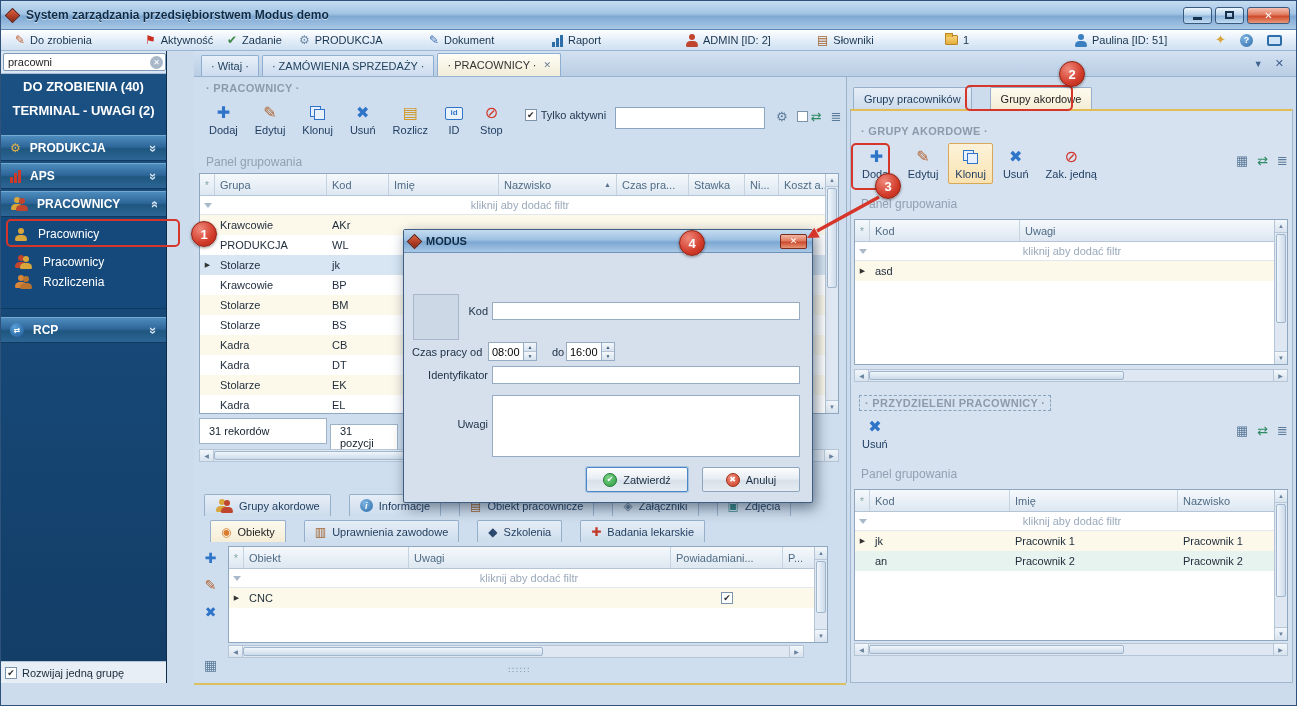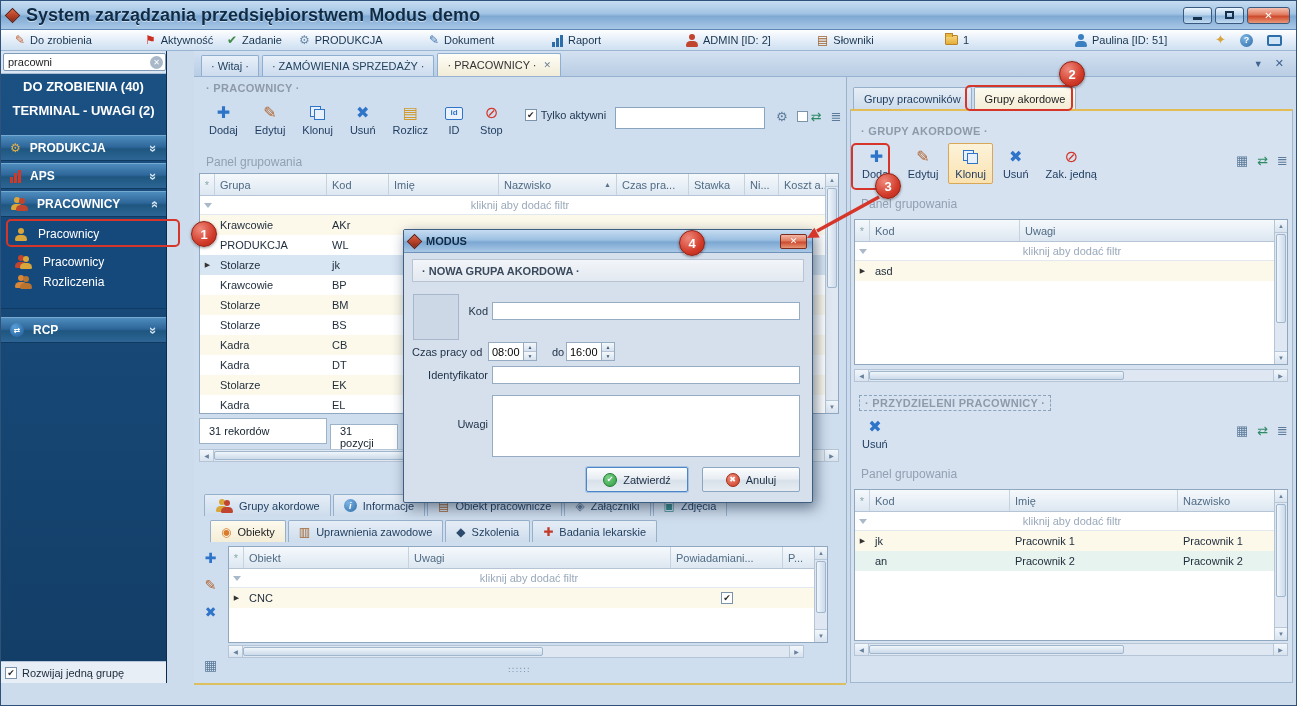--- a/index.html
+++ b/index.html
@@ -5,21 +5,21 @@
 *{margin:0;padding:0;box-sizing:border-box}
 html,body{background:#6b7b8c}
 #app{position:relative;width:1297px;height:706px;overflow:hidden;background:#cddcec;
   font-family:"Liberation Sans","DejaVu Sans",sans-serif;font-size:11px;color:#1c3550;border:1px solid #2f527a}
 
 
 .titlebar{position:absolute;left:0;top:0;right:0;height:29px;z-index:5;
   background:linear-gradient(#c6dcf1,#a2c4e4 45%,#7fa9d3 55%,#a9c8e6);
   border-bottom:1px solid #5d88b5;display:flex;align-items:center;padding:0 6px}
 .logo{width:11px;height:11px;background:linear-gradient(135deg,#e0603f,#8c2410);border:1px solid #641a0a;transform:rotate(45deg);flex:none}
-.apptitle{margin-left:8px;font-size:18px;font-weight:bold;color:#0e2a45;text-shadow:0 1px 0 rgba(255,255,255,.55)}
+.apptitle{margin-left:8px;font-size:12px;font-weight:bold;color:#0e2a45;text-shadow:0 1px 0 rgba(255,255,255,.55)}
 .wbtns{margin-left:auto;display:flex;gap:3px}
 .wbtn{width:29px;height:17px;border:1px solid #39597f;border-radius:3px;display:flex;align-items:center;justify-content:center;
   background:linear-gradient(#eef6fd,#b9d4ec 45%,#8fb6dc 55%,#c3dcf2);color:#17314d}
 .wbtn .minbar{width:9px;height:3px;background:#17314d;margin-top:7px}
 .wbtn .maxbox{width:9px;height:8px;border:2px solid #17314d}
 .wbtn.close{width:43px;background:linear-gradient(#f6c0b0,#e07a5f 45%,#ce4a2c 55%,#e89878);color:#fff;font-weight:bold;font-size:10px}
 
 
 .menubar{position:absolute;left:0;top:29px;right:0;height:21px;z-index:4;
   background:linear-gradient(#fefeff,#e2edf8 55%,#cfe0f1);border-bottom:1px solid #9ab6d3;
@@ -109,21 +109,21 @@
 .vs-a{height:13px;flex:none;display:flex;align-items:center;justify-content:center;font-size:6px;color:#68819c;background:linear-gradient(#f2f7fb,#d8e3ef);border-bottom:1px solid #b9c8d9}
 .vs-a.b{border-top:1px solid #b9c8d9;border-bottom:none;margin-top:auto}
 .vthumb{margin:1px;background:linear-gradient(90deg,#f0f6fb,#ccdaea);border:1px solid #9fb6cd;border-radius:2px;flex:none}
 .hscroll{position:absolute;height:13px;background:#dfe8f2;border:1px solid #b5c5d6;display:flex;align-items:stretch}
 .hs-a{width:14px;flex:none;display:flex;align-items:center;justify-content:center;font-size:6px;color:#68819c;background:linear-gradient(#f2f7fb,#d8e3ef)}
 .hs-a.l{border-right:1px solid #b9c8d9}.hs-a.r{border-left:1px solid #b9c8d9;margin-left:auto}
 .hthumb{background:linear-gradient(#f0f6fb,#ccdaea);border:1px solid #9fb6cd;border-radius:2px;margin:1px 0;flex:none}
 .fbox{display:inline-flex;align-items:center;height:26px;padding:0 9px;background:#fff;border:1px solid #9db3c8;margin-right:3px;color:#14222f}
 
 
-.stabs{position:absolute;display:flex;gap:2px;height:22px}
+.stabs{position:absolute;display:flex;gap:18px;height:22px}
 .stab{display:flex;align-items:center;gap:6px;padding:0 10px;border:1px solid #96b0cc;border-bottom:none;border-radius:2px 2px 0 0;
   background:linear-gradient(#e6eef7,#cddcec);color:#1d3b5c;white-space:nowrap}
 .stab.active{background:linear-gradient(#fdfaee,#f4edd6);color:#222}
 .objicons{position:absolute;display:flex;flex-direction:column;align-items:center;gap:11px;font-size:14px}
 .splitdots{position:absolute;left:0;right:0;text-align:center;color:#7e95ae;font-size:9px;letter-spacing:2px}
 
 
 .main{position:absolute;left:193px;top:76px;width:652px;height:608px;background:#cfdeee;z-index:2;border-bottom:2px solid #dcc05e}
 .rightpanel{position:absolute;left:845px;top:76px;width:452px;bottom:22px;background:#cddcec;z-index:2;border-left:1px solid #9ab2cc}
 .rpanel{position:absolute;left:3px;right:5px;top:32px;bottom:0;background:#d6e2f0;border:1px solid #a0b8d0;border-top:2px solid #e2bd55}
@@ -700,21 +700,20 @@
   </div>
 
 
   <div class="dialog">
     <div class="dtitle">
       <span class="logo"></span>
       <span class="t">MODUS</span>
       <span class="dclose">✕</span>
     </div>
     <div class="dbody">
-      <div class="dheader">· NOWA GRUPA AKORDOWA ·</div>
       <div class="dpic"></div>
       <span class="dlabel" style="left:58px;top:52px;width:26px;text-align:right">Kod</span>
       <input class="dinput" style="left: 88px; top: 49px; width: 308px;">
       <span class="dlabel" style="left:8px;top:93px">Czas pracy od</span>
       <span class="spin" style="left:84px;top:89px">
         <input value="08:00" style="">
         <span class="spinbtns">
             <span class="sb">▲</span>
             <span class="sb">▼</span>
           </span>

